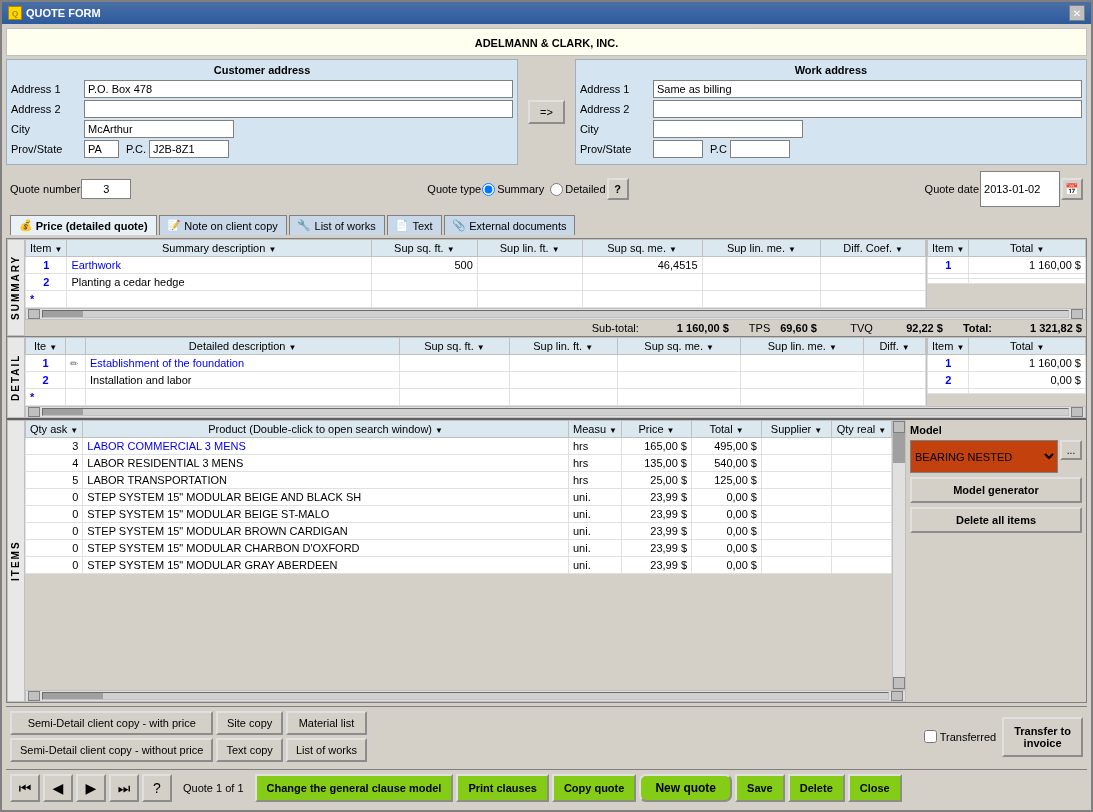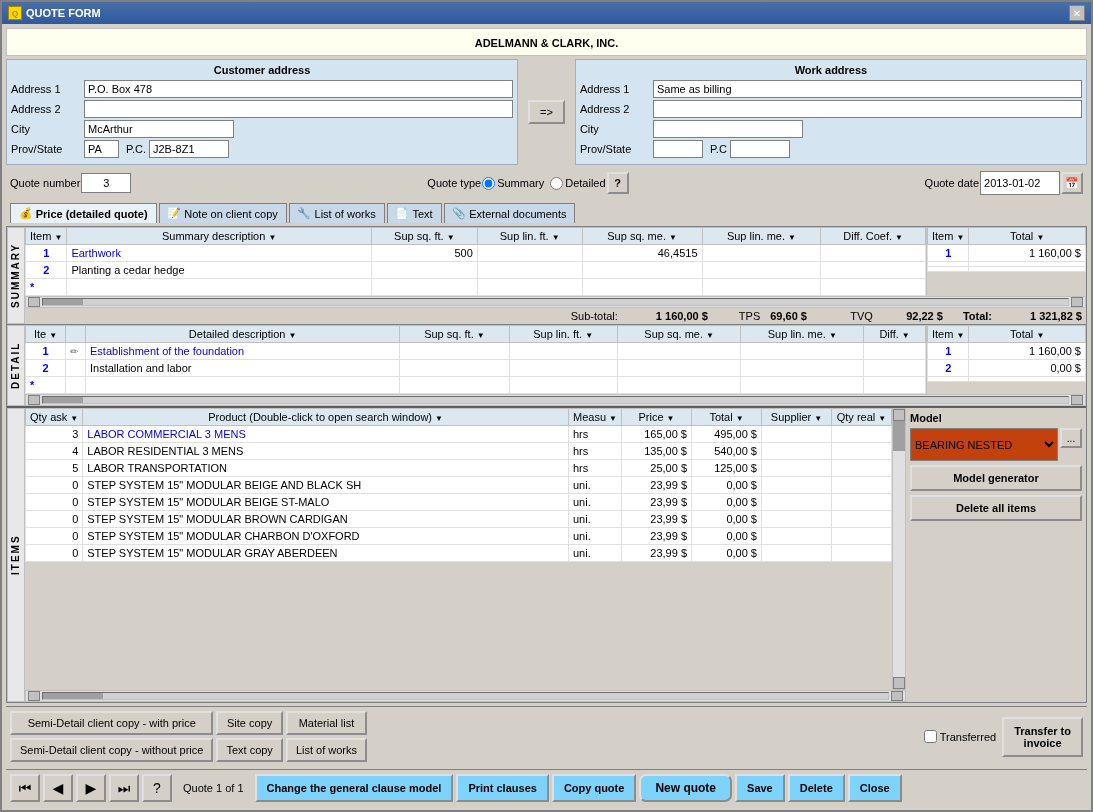--- a/index.html
+++ b/index.html
@@ -22,21 +22,21 @@
     .address-label { min-width: 70px; font-size: 11px; }
     .address-input { background: white; border: 1px solid #808080; height: 18px; flex: 1; padding: 1px 3px; font-size: 11px; }
     .address-input-sm { width: 40px; }
     .arrow-btn { background: #d4d0c8; border: 2px outset #e0e0e0; padding: 4px 10px; cursor: pointer; font-size: 11px; align-self: center; }
 
     .quote-info-bar { display: flex; align-items: center; gap: 1px; padding: 3px 4px; background: #d4d0c8; }
     .quote-num-input { background: white; border: 1px solid #808080; width: 50px; height: 20px; padding: 1px 3px; text-align: center; }
     .quote-type-group { display: flex; align-items: center; gap: 6px; }
     .radio-label { display: flex; align-items: center; gap: 2px; }
     .help-btn { background: #d4d0c8; border: 2px outset #e0e0e0; width: 22px; height: 22px; cursor: pointer; display: flex; align-items: center; justify-content: center; font-weight: bold; }
-    .quote-date-input { background: white; border: 1px solid #808080; width: 80px; height: 24px; padding: 1px 3px; }
+    .quote-date-input { background: white; border: 1px solid #808080; width: 80px; height: 36px; padding: 1px 3px; }
     .cal-btn { background: #d4d0c8; border: 2px outset #e0e0e0; width: 22px; height: 22px; cursor: pointer; display: flex; align-items: center; justify-content: center; }
 
     .tabs-bar { display: flex; gap: 2px; padding: 2px 4px 0; background: #d4d0c8; }
     .tab { background: #c8d8e8; border: 1px solid #808080; border-bottom: none; padding: 3px 8px; cursor: pointer; display: flex; align-items: center; gap: 3px; font-size: 11px; }
     .tab.active { background: #e8f0f8; font-weight: bold; }
 
     .main-area { flex: 1; display: flex; flex-direction: column; border: 1px solid #808080; background: #d4d0c8; overflow: hidden; }
     .side-label { writing-mode: vertical-rl; transform: rotate(180deg); background: #e8e8e8; border: 1px solid #c0c0c0; font-size: 10px; font-weight: bold; letter-spacing: 2px; padding: 4px 2px; text-align: center; min-width: 18px; }
     table { width: 100%; border-collapse: collapse; font-size: 11px; }
     th { background: #dce8f0; border: 1px solid #c0c0c0; padding: 2px 4px; text-align: center; font-weight: normal; cursor: pointer; white-space: nowrap; }
@@ -58,21 +58,21 @@
 
     .bottom-buttons { display: flex; align-items: center; gap: 3px; padding: 4px; background: #d4d0c8; border-top: 1px solid #808080; }
     .copy-btn { background: #d4d0c8; border: 2px outset #e0e0e0; padding: 4px 8px; cursor: pointer; font-size: 11px; flex: none; }
     .transfer-area { margin-left: auto; display: flex; align-items: center; gap: 6px; }
     .transferred-check { display: flex; align-items: center; gap: 3px; font-size: 11px; }
     .transfer-btn { background: #d4d0c8; border: 2px outset #e0e0e0; padding: 6px 10px; cursor: pointer; font-size: 11px; font-weight: bold; text-align: center; min-width: 80px; }
 
     .nav-bar { display: flex; align-items: center; gap: 3px; padding: 4px; background: #d4d0c8; border-top: 1px solid #808080; }
     .nav-btn { background: #d4d0c8; border: 2px outset #e0e0e0; width: 30px; height: 28px; cursor: pointer; display: flex; align-items: center; justify-content: center; font-size: 14px; }
     .nav-info { font-size: 11px; padding: 0 8px; }
-    .action-btn { background: #7dd3fc; border: 2px outset #e0e0e0; padding: 5px 10px; cursor: pointer; font-size: 11px; font-weight: bold; height: 28px; display: flex; align-items: center; }
+    .action-btn { background: #84cc16; border: 2px outset #e0e0e0; padding: 5px 10px; cursor: pointer; font-size: 11px; font-weight: bold; height: 28px; display: flex; align-items: center; }
     .action-btn.prominent { font-size: 12px; padding: 5px 14px; border-radius: 7px; }
 
     td.num-right { text-align: right; }
     td.item-num { text-align: center; font-weight: bold; color: blue; }
     
     .pen-icon { font-size: 10px; color: #666; }
   </style>
 </head>
 <body>
 
@@ -272,23 +272,23 @@
               <div style="width:12px;background:#c0c0c0;border:1px solid #808080;height:10px;margin-left:2px;"></div>
               <div class="scrollbar-track">
                   <div class="scrollbar-thumb"></div>
                 </div>
               <div style="width:12px;background:#c0c0c0;border:1px solid #808080;height:10px;margin-right:2px;"></div>
             </div>
 
             <div class="subtotal-row">
               <span>Sub-total:</span>
               <span style="min-width:80px;text-align:right;font-weight:bold;">1 160,00 $</span>
-              <span style="margin-left:21px;">TPS</span>
+              <span style="margin-left:10px;">TPS</span>
               <span style="min-width:60px;text-align:left;font-weight:bold;">69,60 $</span>
-              <span style="margin-left:10px;">TVQ</span>
+              <span style="margin-left:0;">TVQ</span>
               <span style="min-width:60px;text-align:right;font-weight:bold;">92,22 $</span>
               <span style="margin-left:10px;font-weight:bold;">Total:</span>
               <span style="min-width:80px;text-align:right;font-weight:bold;">1 321,82 $</span>
             </div>
           </div>
         </div>
 
         <div style="display:flex;border-top:1px solid #808080;">
           <div class="side-label">DETAIL</div>
           <div style="flex:1;display:flex;flex-direction:column;overflow:hidden;">

